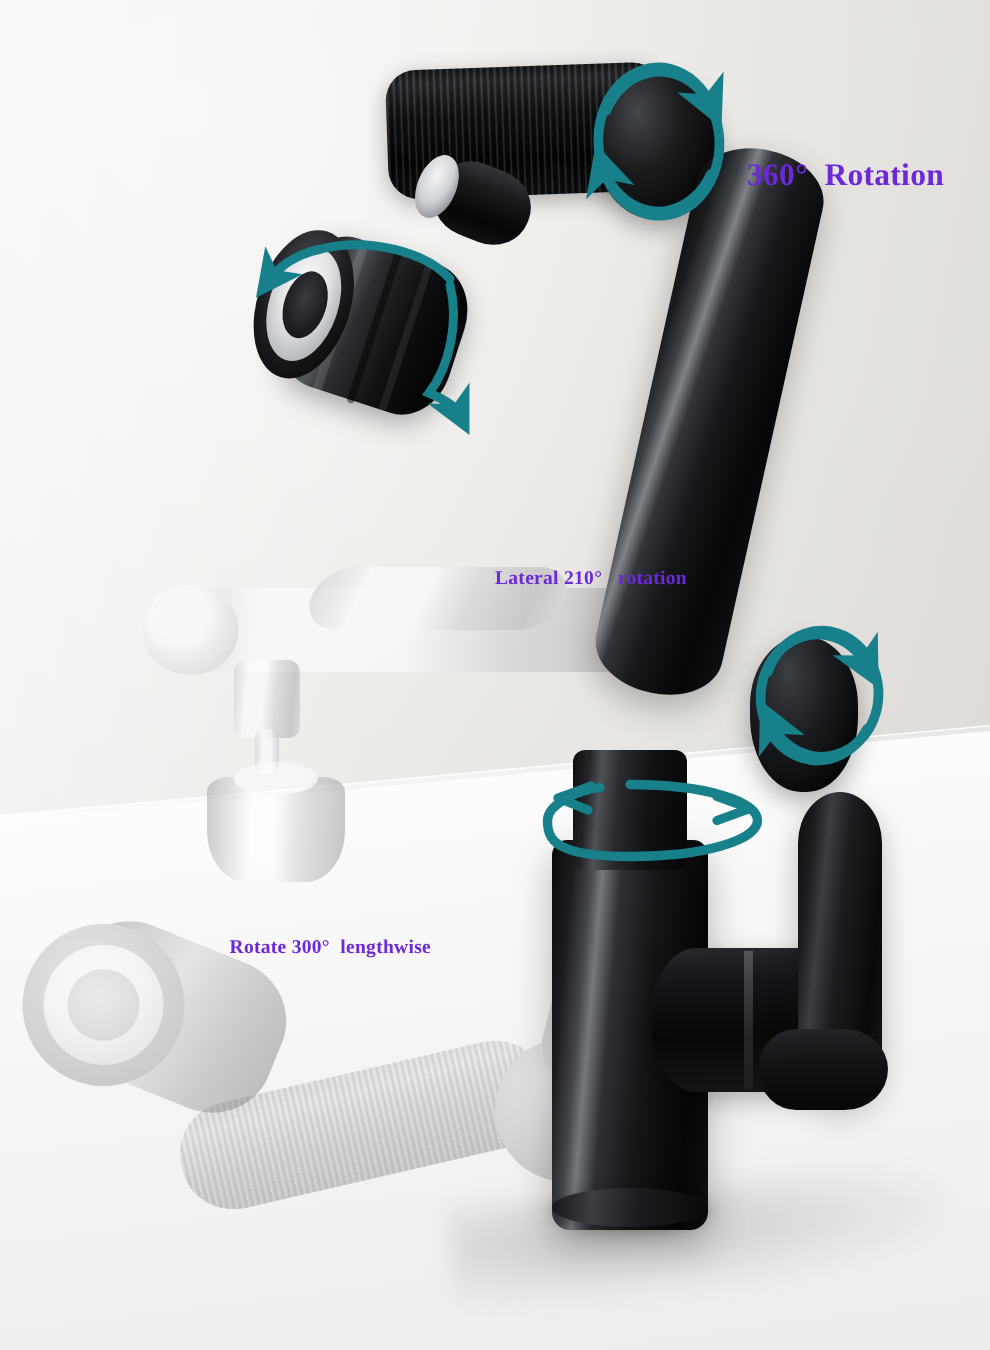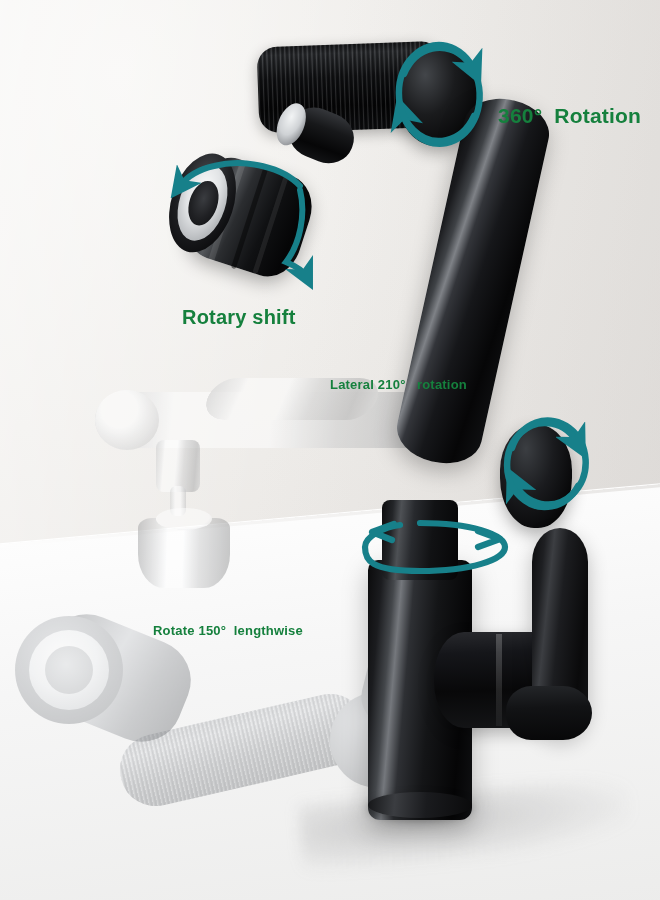--- a/index.html
+++ b/index.html
@@ -123,23 +123,23 @@
       rgba(255,255,255,0.15) 1.2px,
       rgba(90,92,96,0.55) 2.6px,
       rgba(140,142,146,0.25) 4.2px
     );
     opacity: 0.7;
   }
 
   
   .label {
     position: absolute;
-    color: #15803d;
+    color: #6d28d9;
     white-space: pre;
-    font-family: Liberation Sans, sans-serif;
+    font-family: Liberation Serif, serif;
     font-weight: 700;
     letter-spacing: 0.2px;
   }
   .label-lg { font-size: 21px; }
   .label-md { font-size: 20px; }
   .label-sm { font-size: 13px; }
 
   
   #arrows {
     position: absolute;
@@ -312,19 +312,18 @@
     <g>
       <path d="M 420 523 C 470 523 505 534 505 547 C 505 560 470 571 420 571
                C 370 571 365 560 365 547 C 365 536 385 527 400 525" fill="none" stroke="#17808a" stroke-width="6.2" stroke-linecap="round"></path>
       <path d="M 392 540 L 372 532 L 394 524" fill="none" stroke="#17808a" stroke-width="6.2" stroke-linecap="round" stroke-linejoin="round"></path>
       <path d="M 478 531 L 500 539 L 478 547" fill="none" stroke="#17808a" stroke-width="6.2" stroke-linecap="round" stroke-linejoin="round"></path>
     </g>
   </svg>
 
   <div class="label label-lg" style="left:498px; top:104px;">360°  Rotation</div>
 
-  <div class="label label-md" style="left:182px; top:306px;">Rotary shift</div>
 
   <div class="label label-sm" style="left:330px; top:377px;">Lateral 210°   rotation</div>
 
-  <div class="label label-sm" style="left:153px; top:623px;">Rotate 150°  lengthwise</div>
+  <div class="label label-sm" style="left:153px; top:623px;">Rotate 300°  lengthwise</div>
 
 </div>
 
 </body></html>

